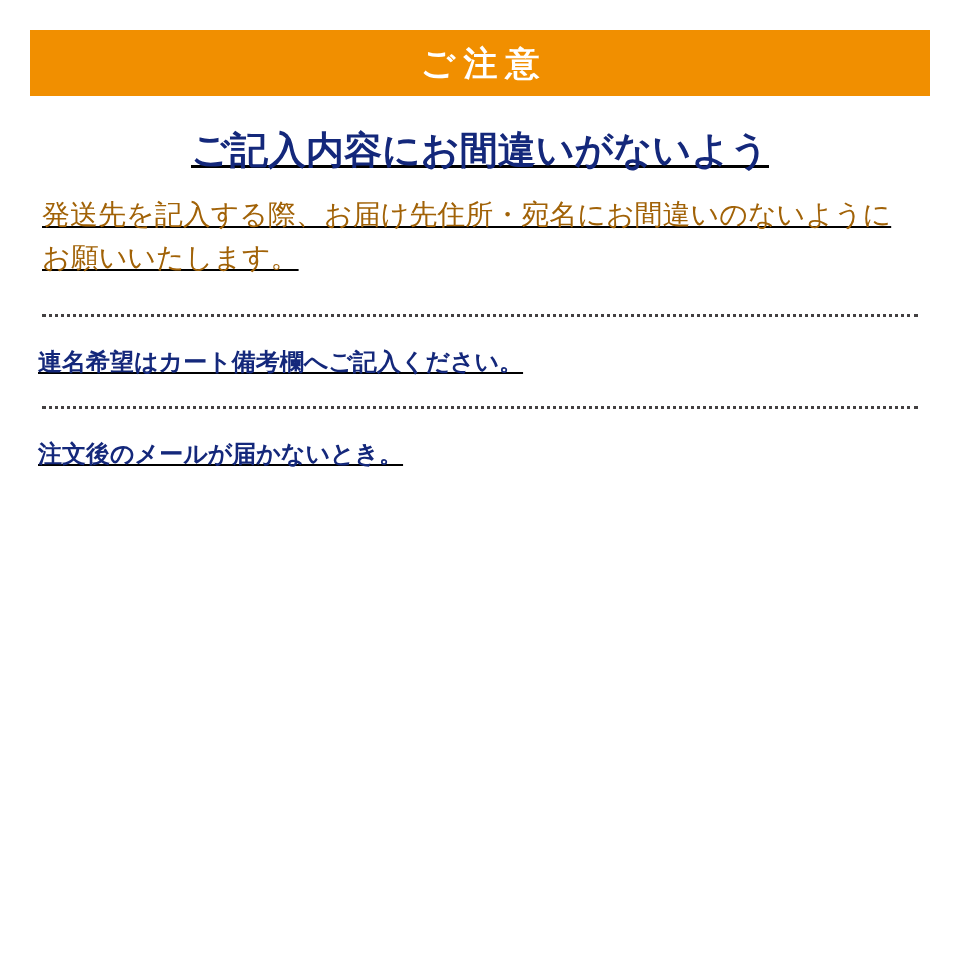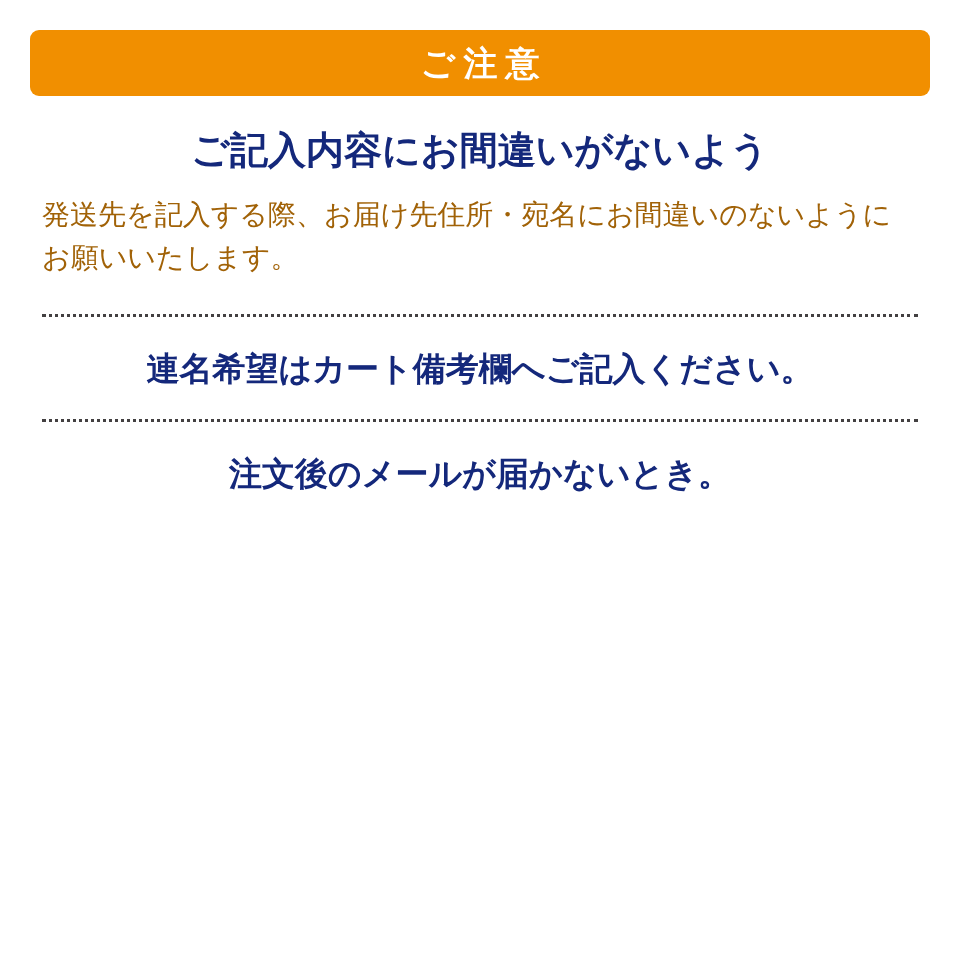--- a/index.html
+++ b/index.html
@@ -22,57 +22,57 @@
     padding: 30px 30px 0 30px;
   }
   .notice-header {
     width: 900px;
     height: 66px;
     background: #f18f00;
     display: flex;
     align-items: center;
     justify-content: center;
     box-sizing: border-box;
-    border-radius: 9px;
   }
   .notice-header-text {
     color: #ffffff;
     font-size: 34px;
     font-weight: bold;
     letter-spacing: 8px;
     text-indent: 8px;
     line-height: 1;
   }
   .content {
     width: 900px;
     margin: 0 auto;
     box-sizing: border-box;
   }
   .section {
     box-sizing: border-box;
+    text-decoration: underline;
   }
   .section-lead {
     padding-top: 26px;
     padding-bottom: 8px;
   }
   .heading-lead {
     color: #14287b;
     font-size: 38px;
     font-weight: bold;
     line-height: 1.5;
     text-align: center;
     letter-spacing: 0px;
     margin: 0;
   }
   .heading {
     color: #14287b;
-    font-size: 33px;
+    font-size: 24px;
     font-weight: bold;
     line-height: 1.45;
-    text-align: center;
+    text-align: left;
     margin: 0;
     letter-spacing: 0px;
   }
   .body-text {
     color: #a16207;
     font-size: 28px;
     line-height: 1.55;
     margin: 0;
     letter-spacing: 0px;
     text-align: left;

